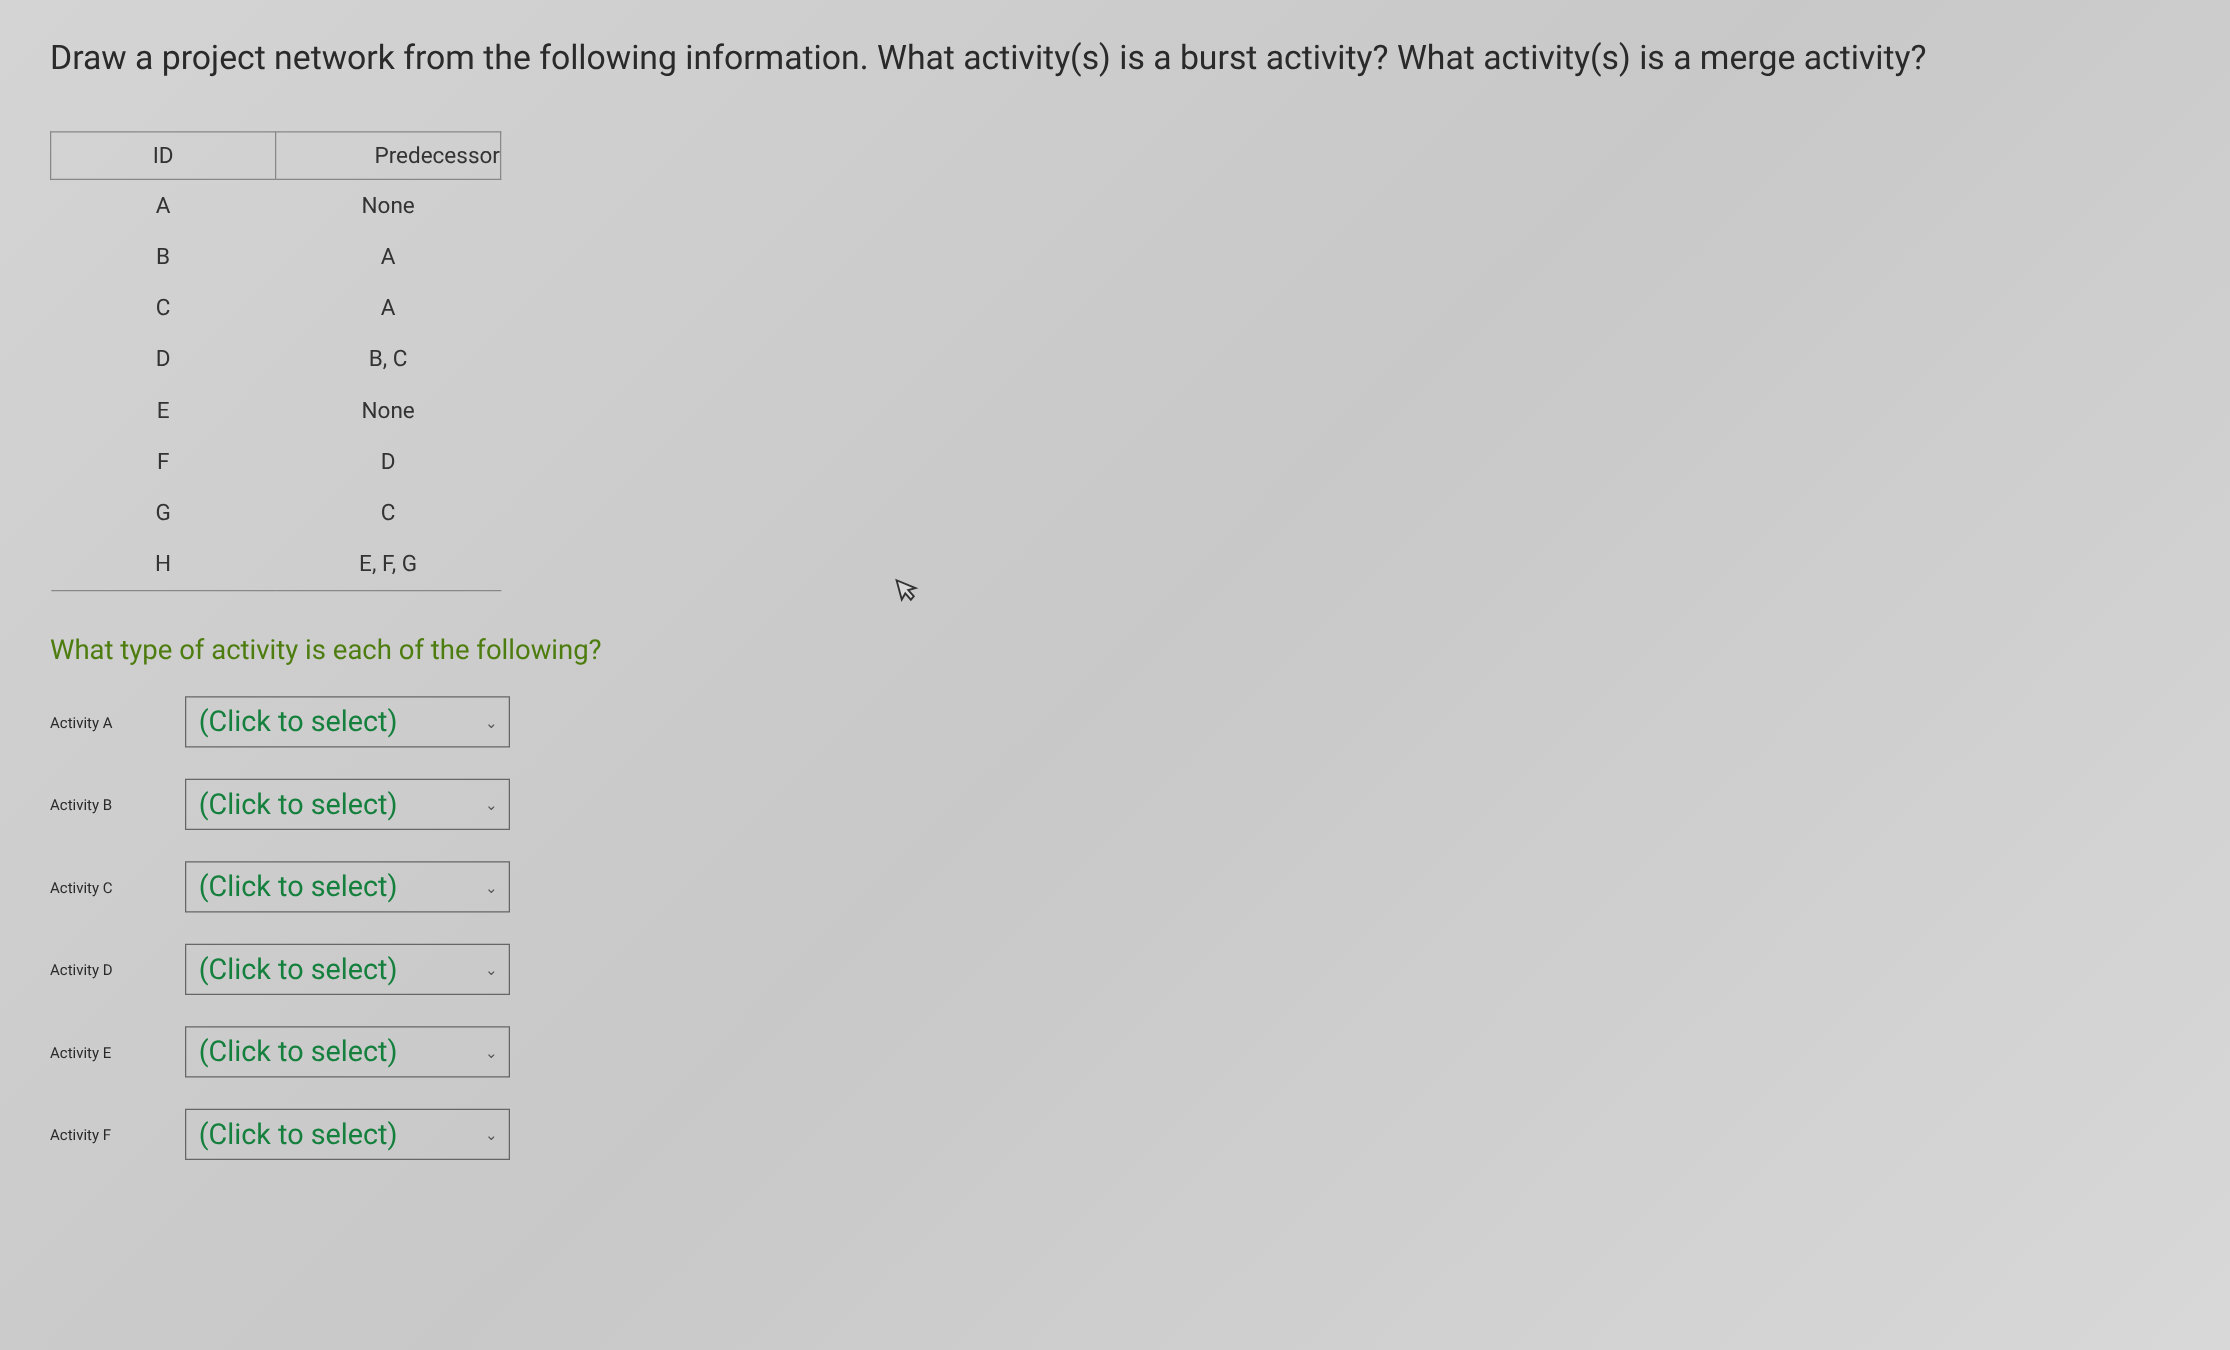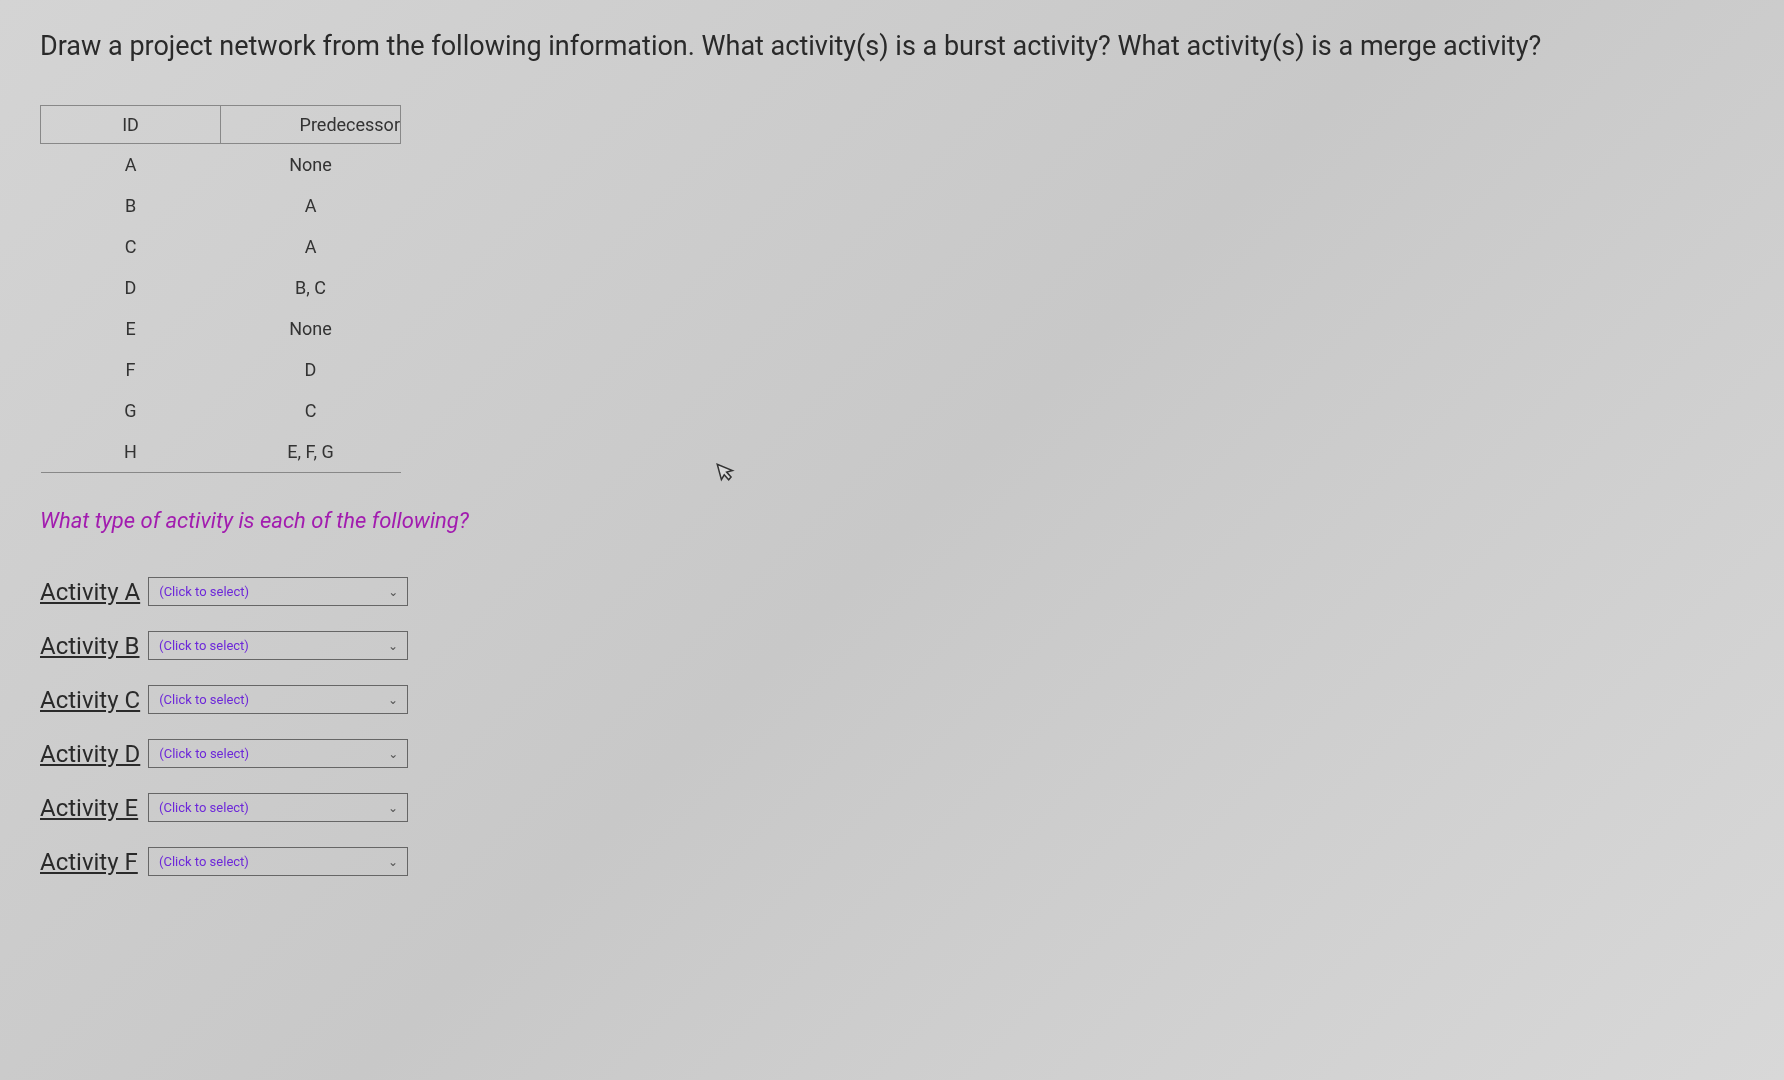--- a/index.html
+++ b/index.html
@@ -46,50 +46,48 @@
       padding: 10px 0;
       font-size: 18px;
       text-align: center;
       color: #333;
     }
     .data-table tbody tr:last-child td {
       border-bottom: 1px solid #888;
     }
     .sub-question {
       font-size: 22px;
-      color: #a21caf;
-      margin-bottom: 44px;
+      color: #4d7c0f;
+      margin-bottom: 24px;
       font-weight: 400;
-      font-style: italic;
     }
     .activity-row {
       display: flex;
       align-items: center;
       margin-bottom: 25px;
       gap: 8px;
     }
     .activity-label {
-      font-size: 24px;
+      font-size: 12px;
       color: #2a2a2a;
       min-width: 100px;
-      text-decoration: underline;
     }
     .select-wrapper {
       position: relative;
       display: inline-block;
     }
     .activity-select {
       appearance: none;
       -webkit-appearance: none;
       -moz-appearance: none;
       border: 1px solid #666;
       background: transparent;
       padding: 6px 35px 6px 10px;
-      font-size: 13px;
-      color: #6d28d9;
+      font-size: 23px;
+      color: #15803d;
       width: 260px;
       cursor: pointer;
       font-family: inherit;
     }
     .select-arrow {
       position: absolute;
       right: 10px;
       top: 50%;
       transform: translateY(-50%);
       pointer-events: none;

